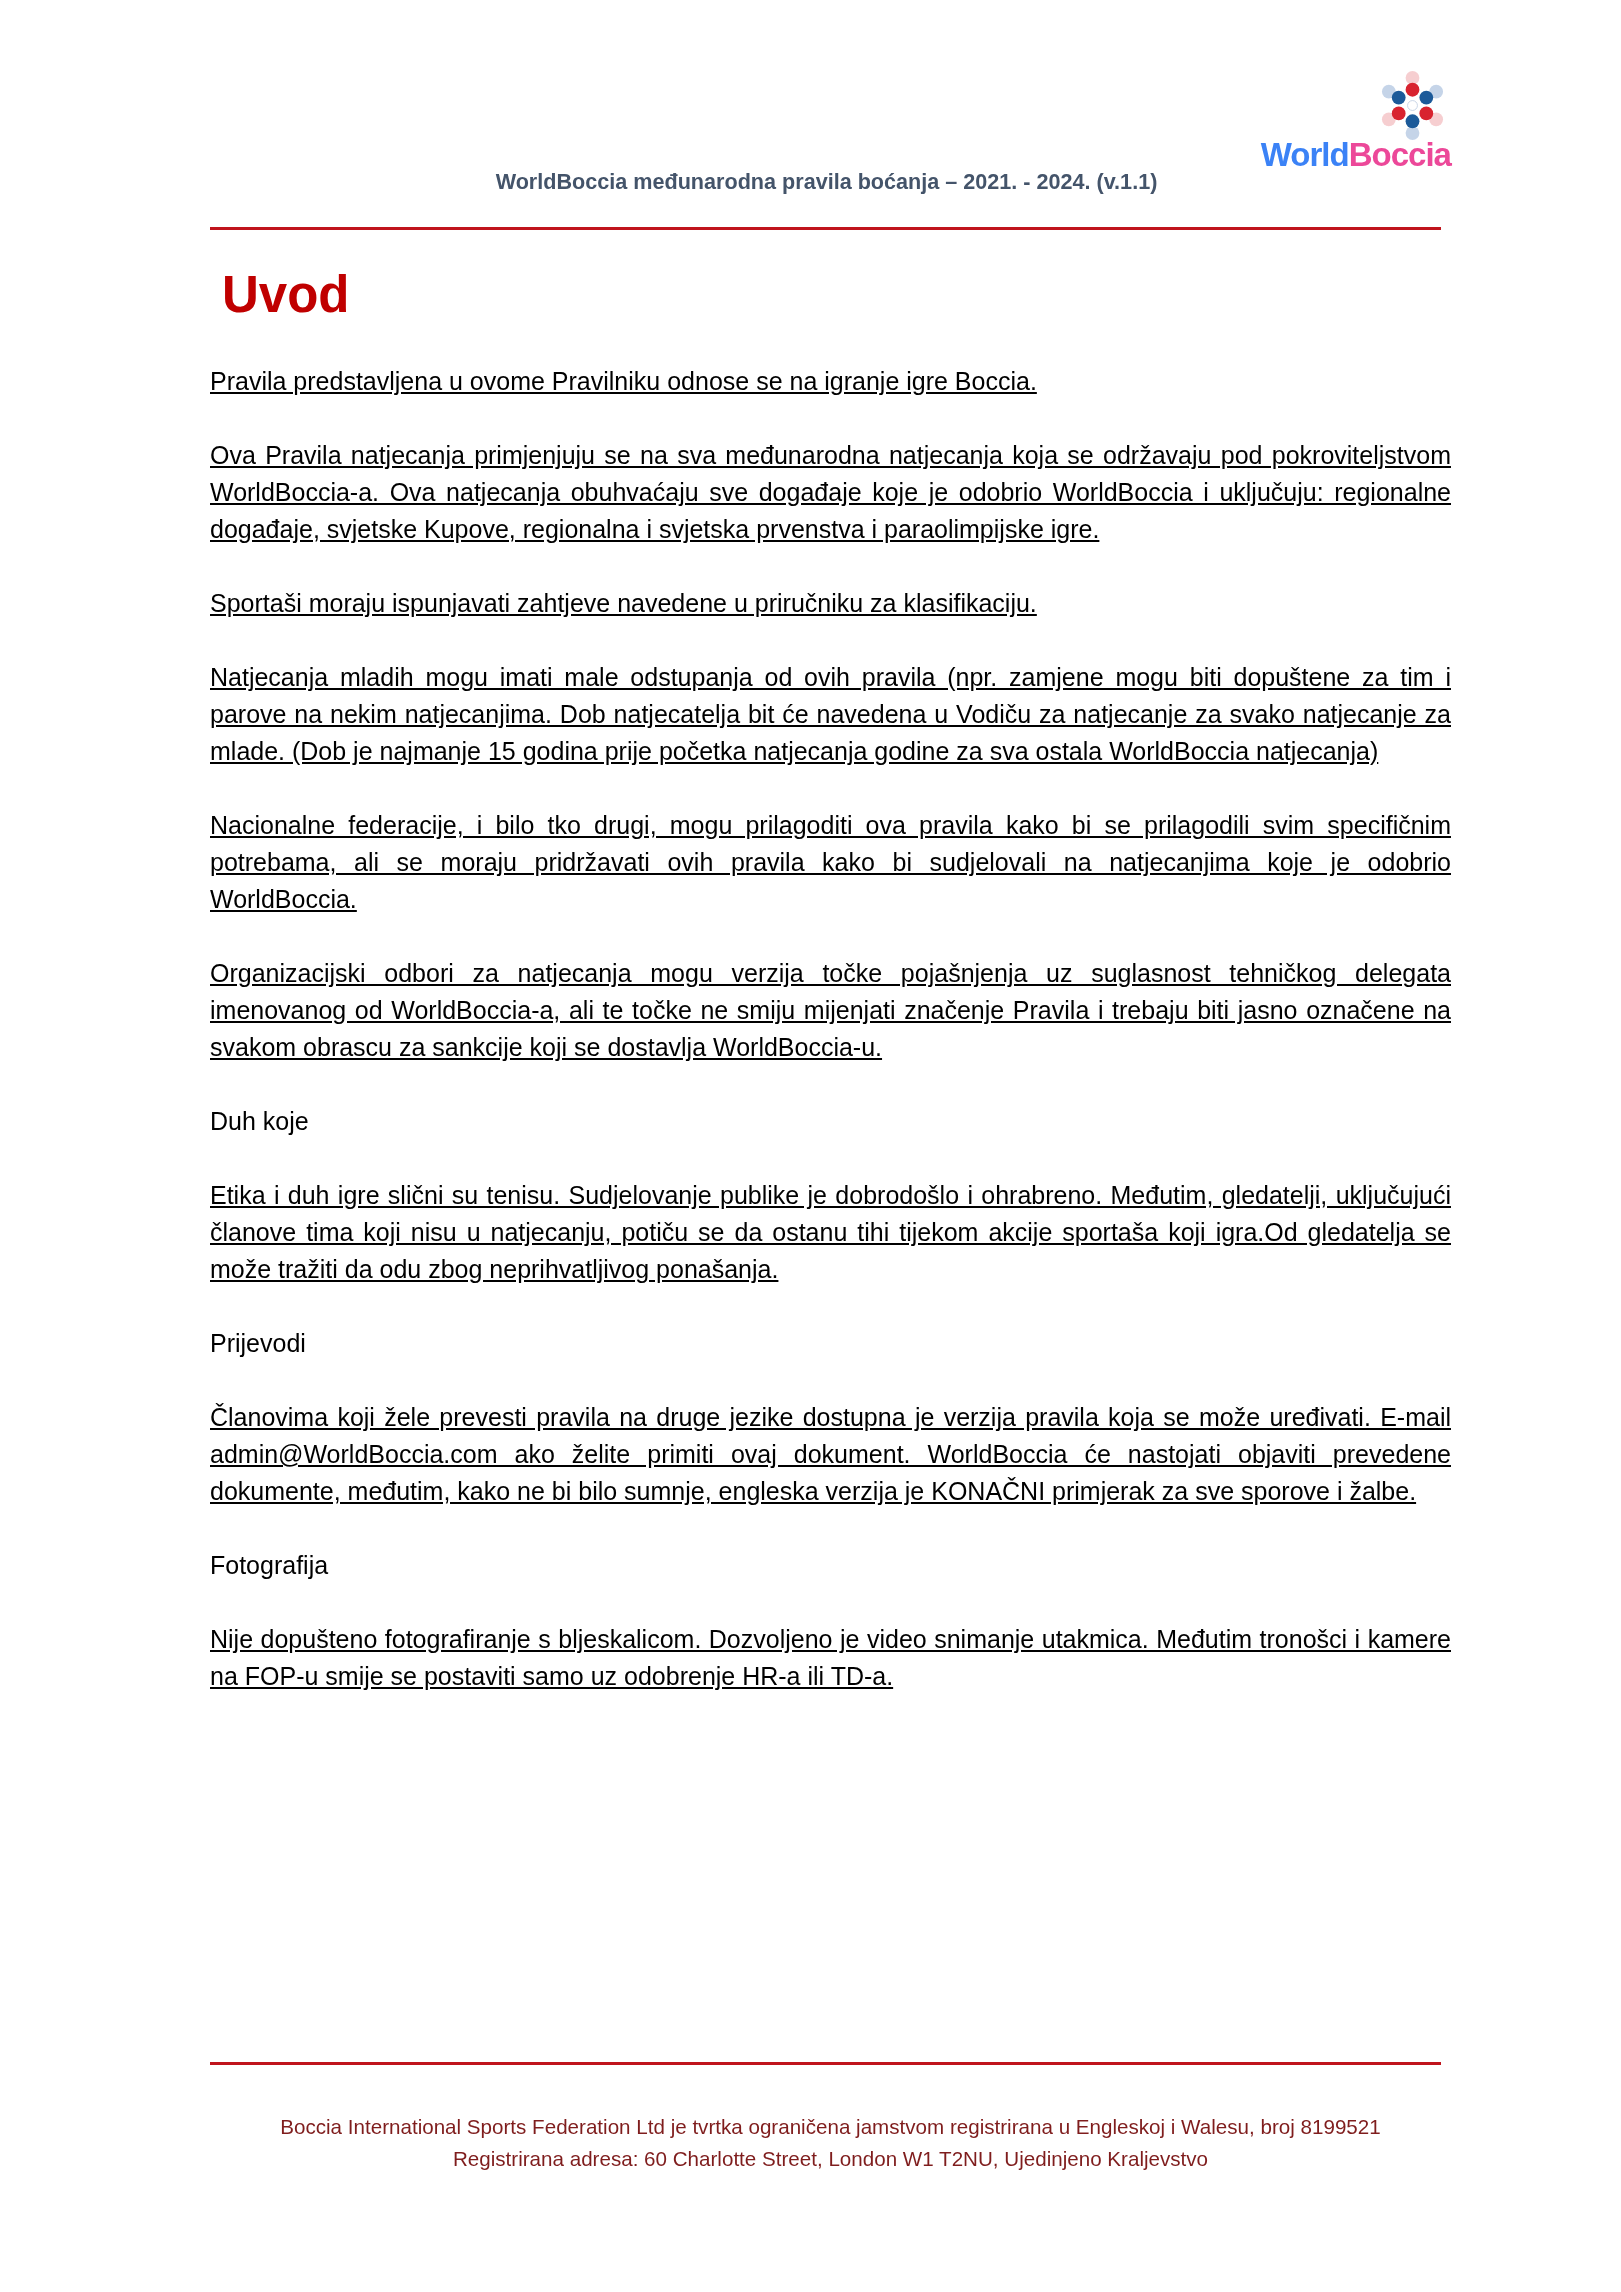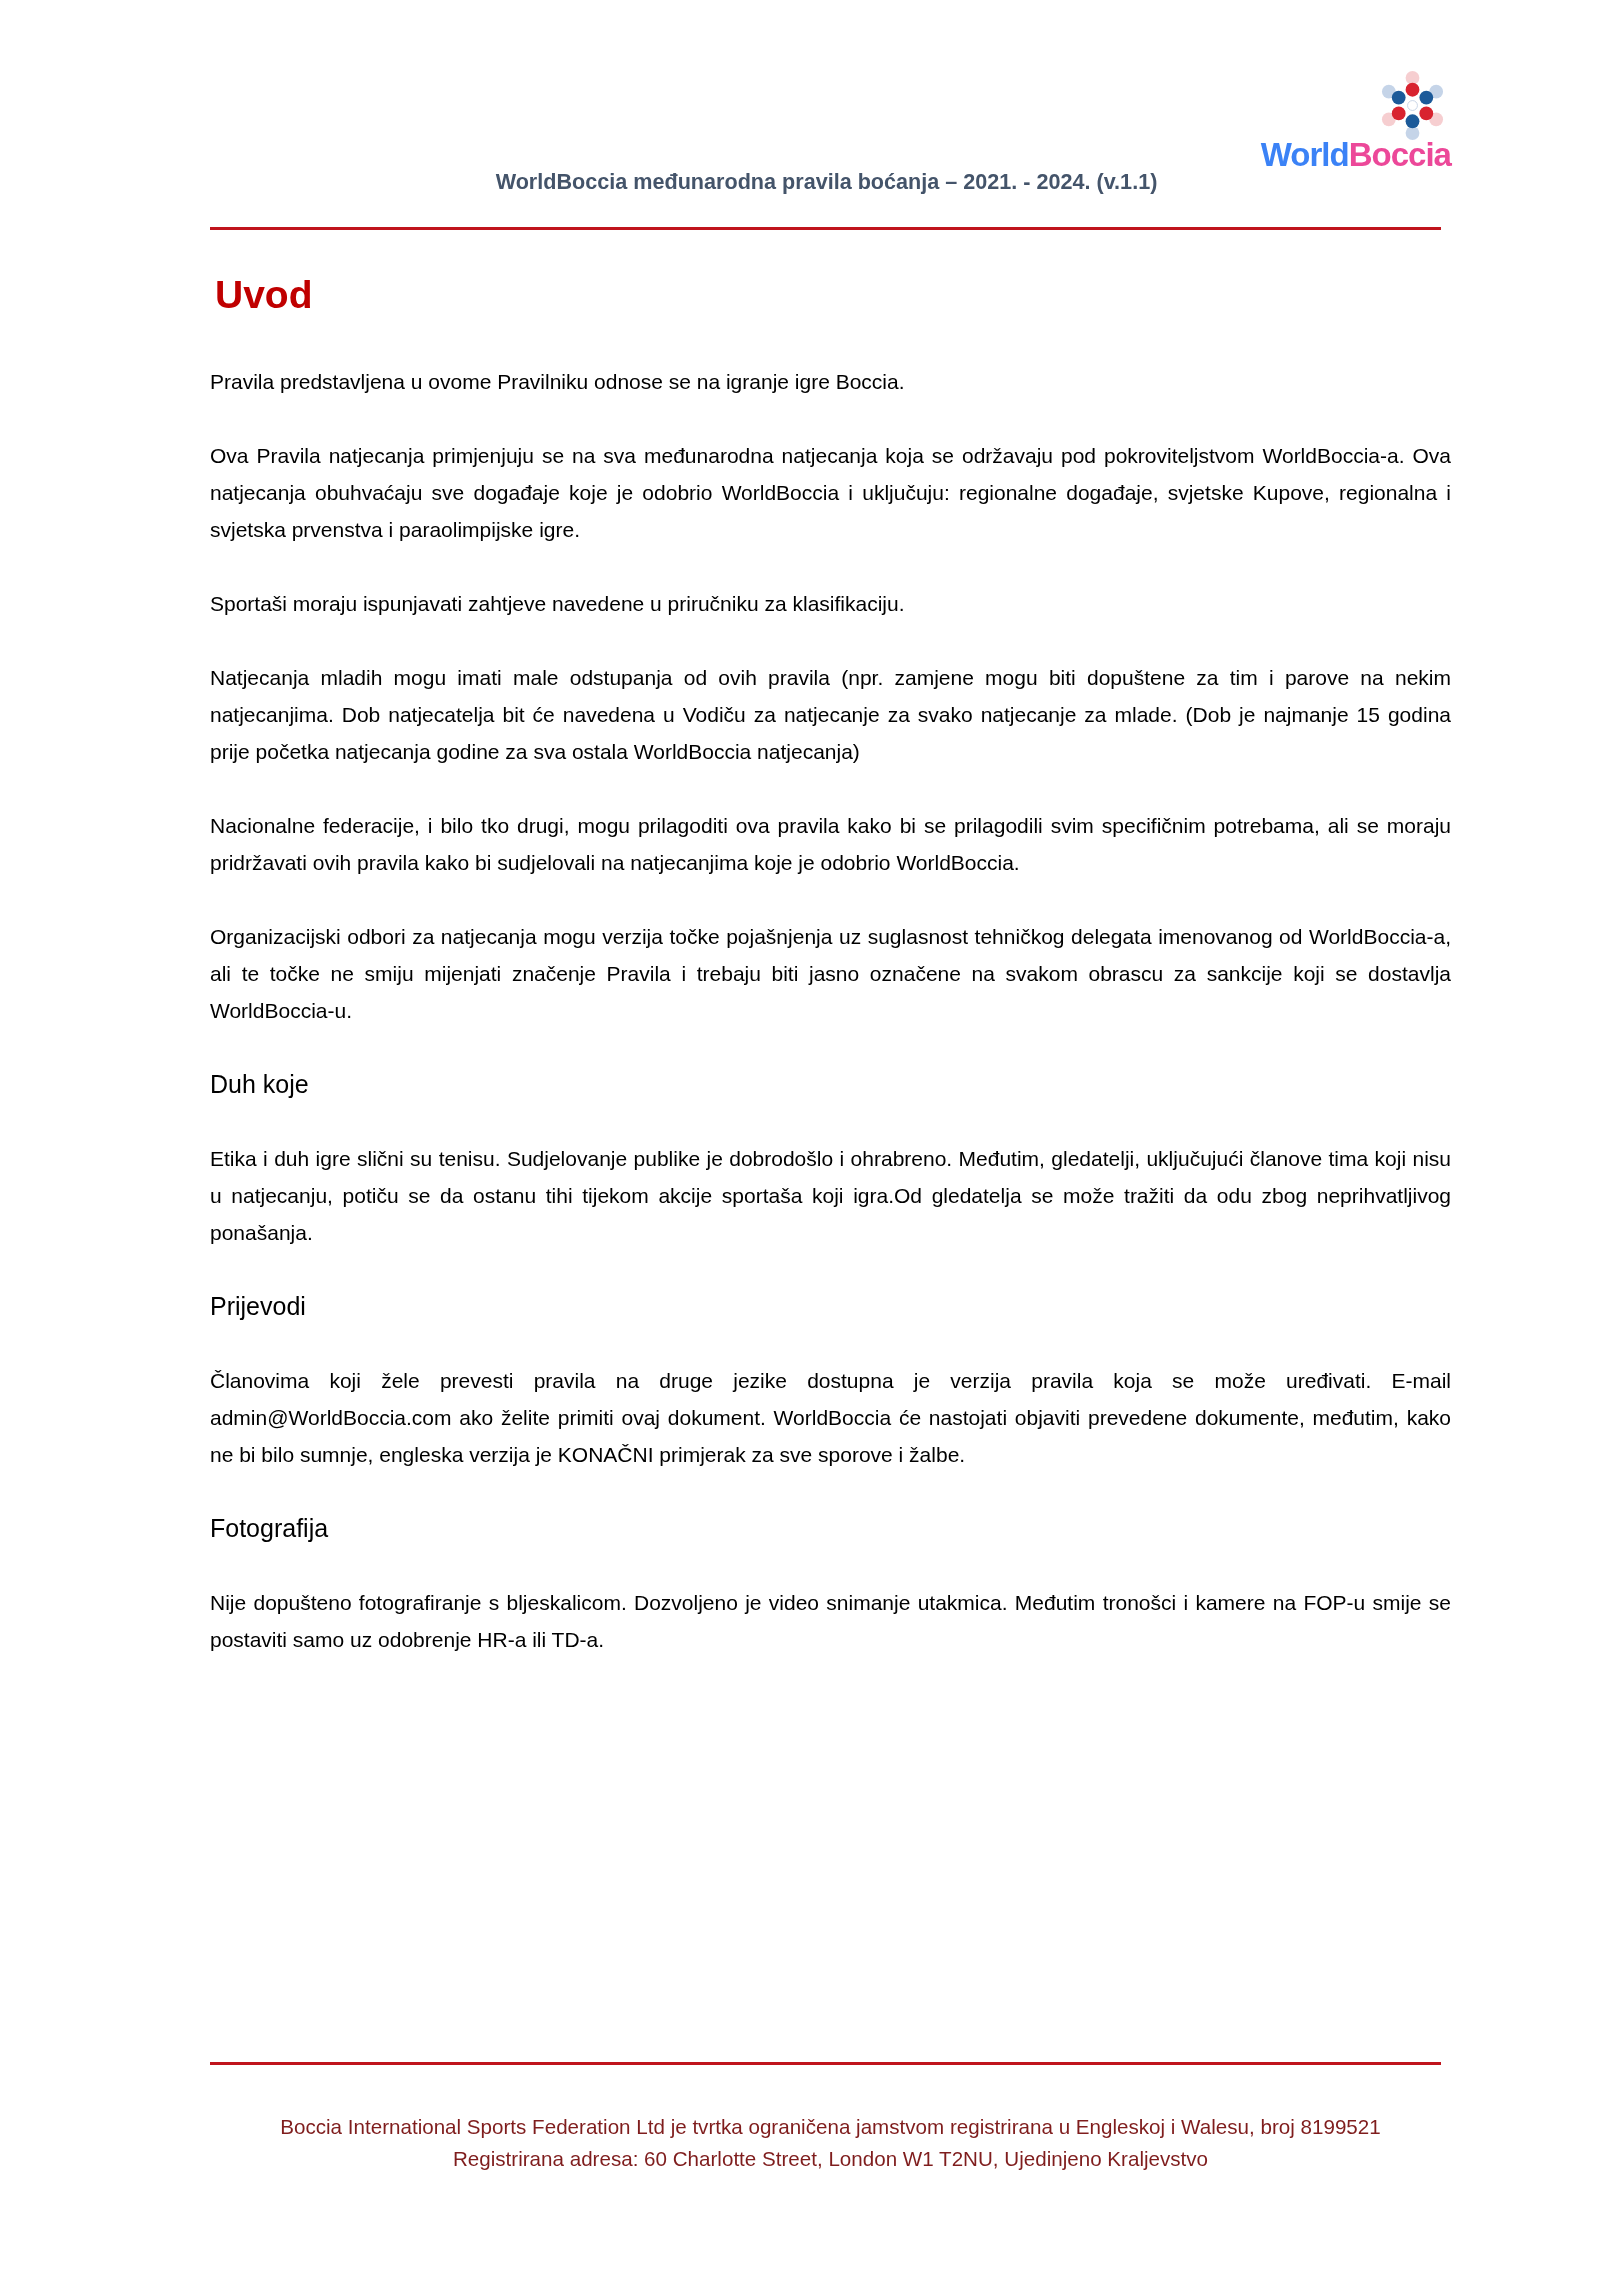--- a/index.html
+++ b/index.html
@@ -70,32 +70,33 @@
     .rule.bottom { top: 2062px; }
 
     
     .content {
       position: absolute;
       left: 194px;
       top: 267px;
       width: 1241px;
     }
     .section-heading {
-      font-size: 39px;
+      font-size: 51px;
       font-weight: bold;
       color: #c00000;
-      margin: 0 0 41px 5px;
+      margin: 0 0 41px 12px;
       line-height: 55px;
     }
     .para {
-      font-size: 21px;
+      font-size: 25px;
       line-height: 37px;
       text-align: justify;
       margin: 0 0 37px 0;
       text-align-last: left;
+      text-decoration: underline;
     }
     .subheading {
       font-size: 25px;
       line-height: 37px;
       margin: 0 0 37px 0;
     }
 
     
     .footer {
       position: absolute;

